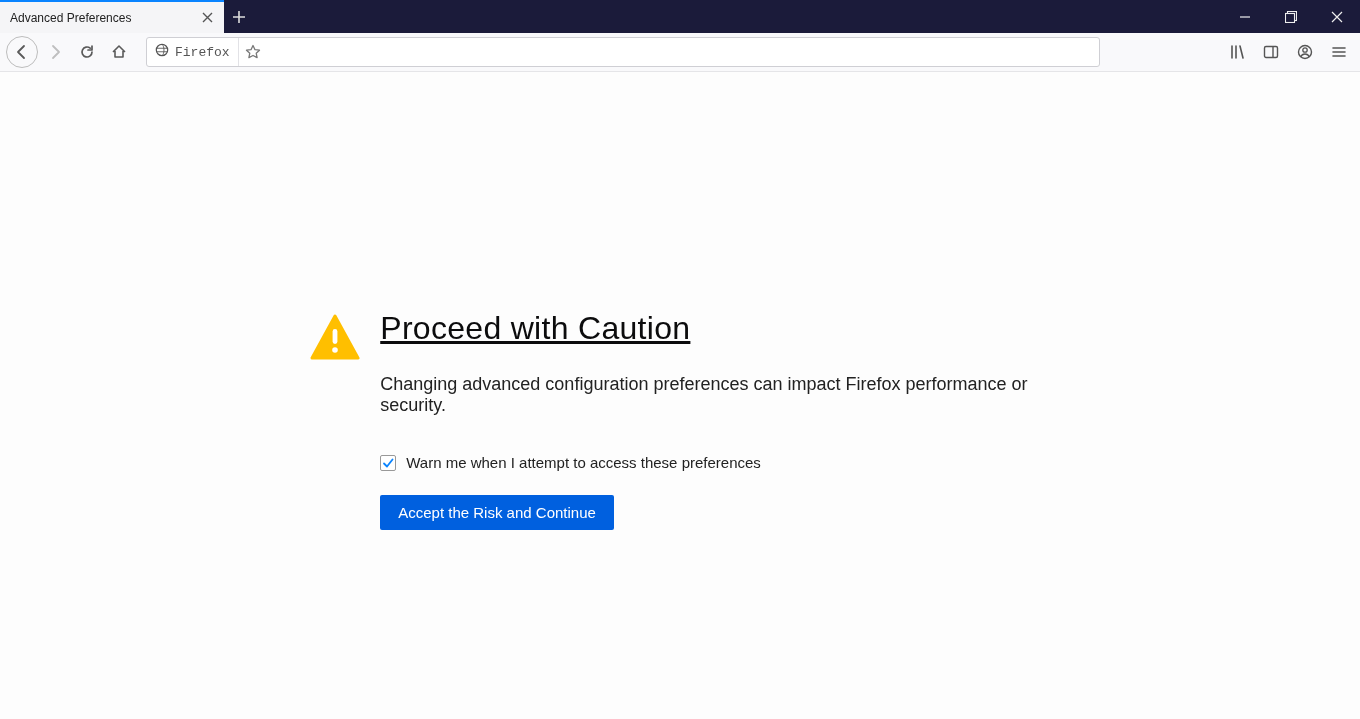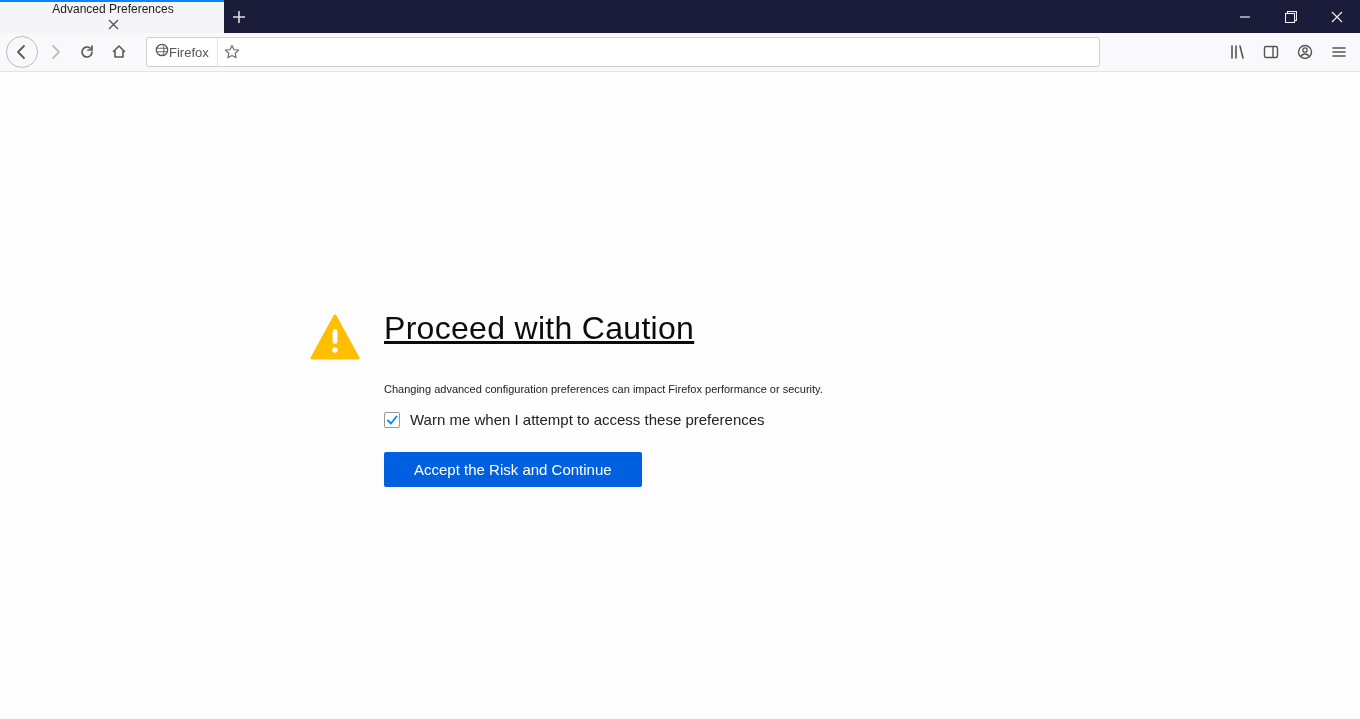--- a/index.html
+++ b/index.html
@@ -1,54 +1,54 @@
 <!DOCTYPE html>
 <html><head>
 <meta charset="utf-8">
 <style>
   * { margin: 0; padding: 0; box-sizing: border-box; }
   html, body { width: 1360px; height: 719px; font-family: "Segoe UI", Arial, sans-serif; background: #fff; overflow: hidden; }
 
   
   .titlebar { display: flex; height: 33px; background: #1b1b3a; }
-  .tab { display: flex; align-items: center; width: 224px; height: 33px; background: #f5f5f7; border-top: 2px solid #0a84ff; padding: 0 8px 0 10px; flex-direction: column; }
+  .tab { display: flex; align-items: center; width: 224px; height: 33px; background: #f5f5f7; border-top: 2px solid #0a84ff; padding: 0 8px 0 10px; }
   .tab-title { flex: 1; font-size: 12px; color: #222; white-space: nowrap; overflow: hidden; }
   .tab-close { width: 18px; height: 18px; display: flex; align-items: center; justify-content: center; color: #555; cursor: pointer; }
   .newtab { width: 30px; display: flex; align-items: center; justify-content: center; color: #ddd; cursor: pointer; }
   .titlebar-spacer { flex: 1; }
   .win-controls { display: flex; }
   .win-btn { width: 46px; height: 33px; display: flex; align-items: center; justify-content: center; color: #eee; cursor: pointer; }
   .win-btn svg { display: block; }
 
   
   .toolbar { display: flex; align-items: center; height: 39px; background: #f9f9fb; border-bottom: 1px solid #e5e5e8; padding: 0 6px; gap: 2px; }
   .nav-btn { width: 30px; height: 30px; border-radius: 4px; display: flex; align-items: center; justify-content: center; color: #5a5a5a; cursor: pointer; }
   .nav-btn.circ { border: 1px solid #bdbdbd; border-radius: 50%; width: 32px; height: 32px; }
   .nav-btn.disabled { color: #bfbfbf; cursor: default; }
   .urlbar { flex: 1; display: flex; align-items: center; height: 30px; margin: 0 120px 0 10px; border: 1px solid #cfcfd4; border-radius: 3px; background: #fff; }
-  .url-identity { display: flex; align-items: center; padding: 0 8px; border-right: 1px solid #e2e2e6; height: 100%; }
+  .url-identity { display: flex; align-items: center; gap: 6px; padding: 0 8px; border-right: 1px solid #e2e2e6; height: 100%; font-family: Liberation Mono, monospace; }
   .url-identity svg { color: #555; }
   .url-identity-label { font-size: 13px; color: #555; }
   .url-text { flex: 1; font-size: 14px; color: #222; padding: 0 8px; }
   .url-star { width: 28px; display: flex; align-items: center; justify-content: center; color: #777; cursor: pointer; }
   .toolbar-right { display: flex; gap: 4px; margin-left: auto; }
   .tool-btn { width: 30px; height: 30px; display: flex; align-items: center; justify-content: center; color: #555; cursor: pointer; }
 
   
   .content { position: relative; width: 100%; height: calc(719px - 33px - 39px); background: #fdfdfd; }
   .warning-box { position: absolute; left: 310px; top: 238px; width: 740px; display: flex; }
   .warn-icon { width: 56px; margin-top: 4px; }
   .warn-body { margin-left: 18px; }
   .warn-title { font-size: 32px; font-weight: 300; color: #0c0c0d; letter-spacing: 0.3px; text-decoration: underline; }
-  .warn-desc { margin-top: 36px; font-size: 11px; color: #222; }
-  .warn-check { display: flex; align-items: center; margin-top: 16px; gap: 10px; }
+  .warn-desc { margin-top: 27px; font-size: 18px; color: #222; }
+  .warn-check { display: flex; align-items: center; margin-top: 38px; gap: 10px; }
   .checkbox { width: 16px; height: 16px; border: 1px solid #999; border-radius: 2px; display: flex; align-items: center; justify-content: center; background: #fff; cursor: pointer; }
   .checkbox svg { display: block; color: #0a84ff; }
   .check-label { font-size: 15px; color: #222; }
-  .accept-btn { margin-top: 24px; padding: 9px 30px; background: #0060df; color: #fff; font-size: 15px; border: none; border-radius: 2px; cursor: pointer; }
+  .accept-btn { margin-top: 24px; padding: 9px 18px; background: #0060df; color: #fff; font-size: 15px; border: none; border-radius: 2px; cursor: pointer; }
 </style>
 </head>
 <body>
 
 <div class="titlebar">
   <div class="tab">
     <span class="tab-title">Advanced Preferences</span>
     <span class="tab-close">
       <svg width="11" height="11" viewBox="0 0 11 11">
           <path d="M1 1 L10 10 M10 1 L1 10" stroke="currentColor" stroke-width="1.4" fill="none"></path>

